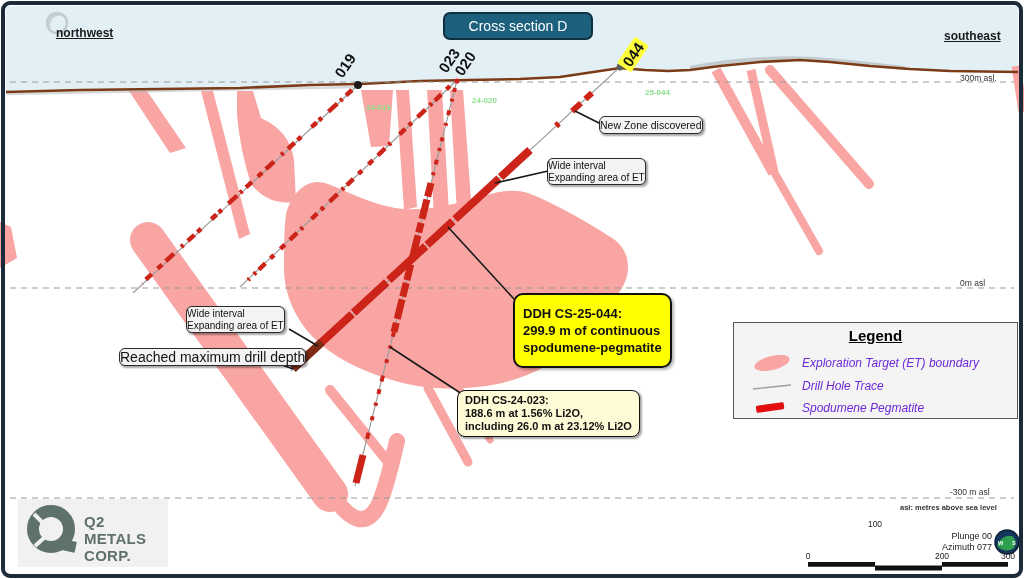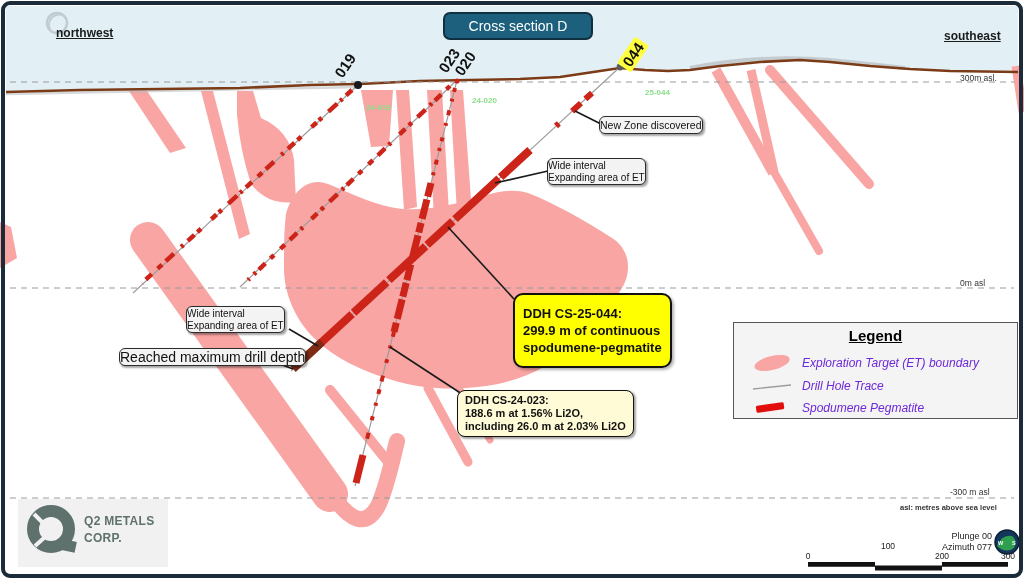--- a/index.html
+++ b/index.html
@@ -21,21 +21,21 @@
   .callout.pale{background:#fffbd6;border:1.6px solid #111;border-radius:8px;font-weight:bold;
     font-size:11px;line-height:13px;padding:3px 7px;}
   .elev{position:absolute;font-size:8.5px;color:#333;z-index:10;}
   .elev.note{font-size:7.5px;font-weight:bold;}
   .legend{position:absolute;left:733px;top:322px;width:283px;height:95px;background:#f4f4f4;
     border:1.6px solid #555;z-index:20;}
   .legend .ltitle{text-align:center;font-size:15px;font-weight:bold;text-decoration:underline;margin-top:4px;}
   .legend .lrow{position:absolute;left:68px;font-size:12px;color:#6d28d9;font-style:italic;}
   .lswatch{position:absolute;left:16px;width:44px;}
   .logo{position:absolute;left:18px;top:499px;width:150px;height:68px;background:#f1f1f1;z-index:20;}
-  .logo .ltext{position:absolute;left:66px;top:14px;color:#5f716d;font-weight:800;font-size:12px;line-height:17px;letter-spacing:.3px;}
+  .logo .ltext{position:absolute;left:66px;top:14px;color:#5f716d;font-weight:800;font-size:15px;line-height:17px;letter-spacing:.3px;}
   .plunge{position:absolute;left:930px;top:531px;width:62px;text-align:right;font-size:9px;line-height:10.5px;color:#222;z-index:10;}
   .tick{position:absolute;font-size:8.5px;color:#222;width:24px;text-align:center;z-index:10;}
 </style>
 </head>
 <body>
 
 <div id="stage">
 
 <svg width="1024" height="579" viewBox="0 0 1024 579">
 
@@ -159,21 +159,21 @@
 </div>
 <div class="callout" style="left:119px;top:348px;font-size:14px;line-height:14px;">Reached maximum drill depth</div>
 <div class="callout big" style="left:513px;top:293px;">
   <div>DDH CS-25-044:</div>
   <div>299.9 m of continuous</div>
   <div>spodumene-pegmatite</div>
 </div>
 <div class="callout pale" style="left:457px;top:390px;">
   <div>DDH CS-24-023:</div>
   <div>188.6 m at 1.56% Li2O,</div>
-  <div>including 26.0 m at 2.03% Li2O</div>
+  <div>including 26.0 m at 23.12% Li2O</div>
 </div>
 
 <div class="legend">
   <div class="ltitle">Legend</div>
   <svg class="lswatch" style="top:30px;" width="44" height="20">
     <ellipse cx="22" cy="10" rx="18" ry="7" fill="#f8a5a3" transform="rotate(-14 22 10)"></ellipse>
   </svg>
   <div class="lrow" style="top:33px;">Exploration Target (ET) boundary</div>
   <svg class="lswatch" style="top:57px;" width="44" height="14">
     <line x1="3" y1="9" x2="41" y2="5" stroke="#9d9d9d" stroke-width="1.4"></line>
@@ -202,18 +202,18 @@
     <div>CORP.</div>
   </div>
 </div>
 
 <div class="plunge">
   <div>Plunge 00</div>
   <div>Azimuth 077</div>
 </div>
 
 <div class="tick" style="left:796px;top:551px;">0</div>
-<div class="tick" style="left:863px;top:541px;margin-left:13px;">100</div>
+<div class="tick" style="left:863px;top:519px;">100</div>
 <div class="tick" style="left:930px;top:551px;">200</div>
 <div class="tick" style="left:996px;top:551px;">300</div>
 
 <div class="frame"></div>
 </div>
 
 </body></html>

